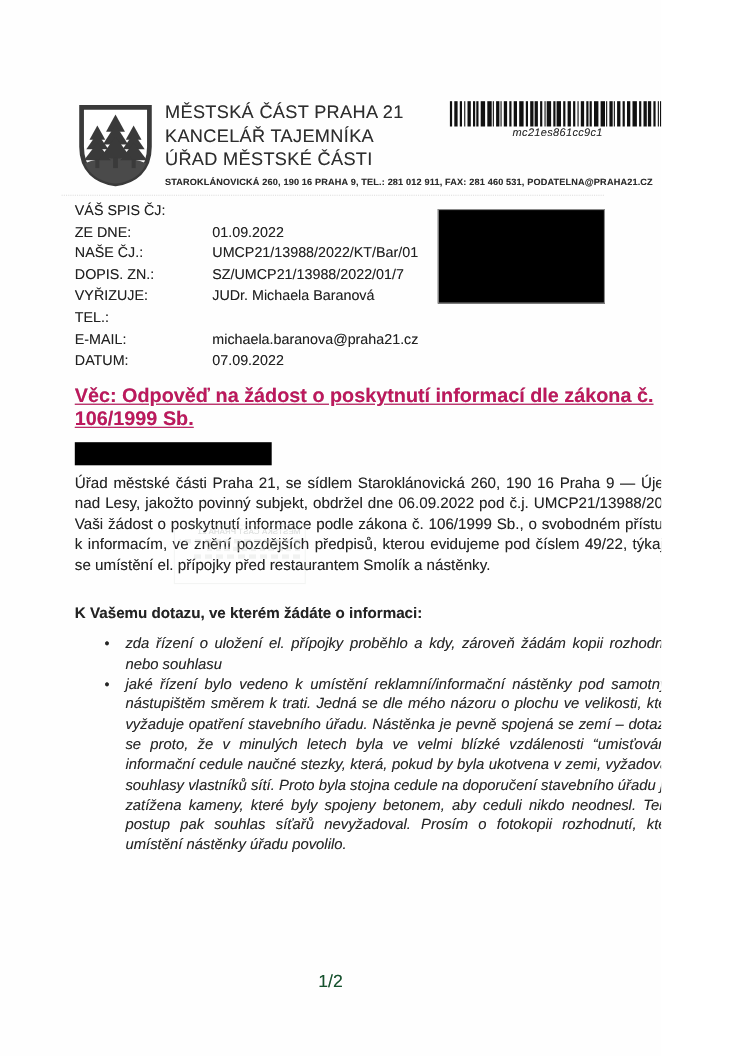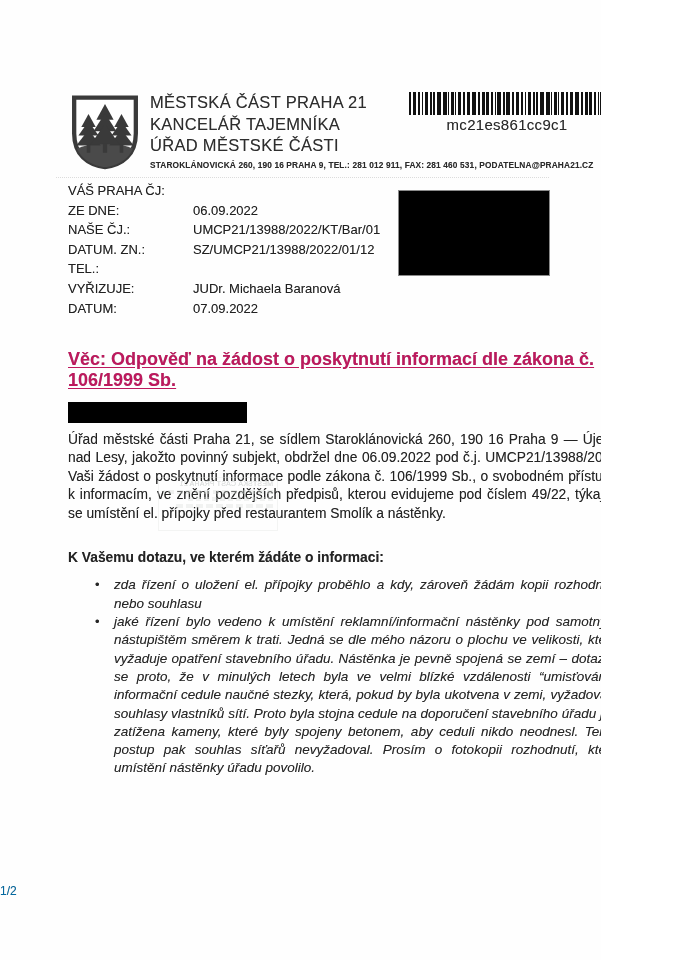--- a/index.html
+++ b/index.html
@@ -14,21 +14,21 @@
     padding-left:35px;
   }
   
   .logo{position:absolute;left:68px;top:94px;width:74px;height:76px;}
   .org-block{position:absolute;left:150px;top:92px;width:260px;}
   .org-line{font-size:16.5px;line-height:21.5px;font-weight:500;letter-spacing:.3px;color:#2d2d2d;white-space:nowrap;}
   .address-line{margin-top:3px;font-size:8.3px;font-weight:600;letter-spacing:.15px;color:#2b2b2b;white-space:nowrap;}
   .barcode-block{position:absolute;left:406px;top:92px;width:202px;text-align:center;}
   .barcode-bars{display:flex;align-items:stretch;justify-content:center;height:23px;}
   .barcode-bars div{background:#111;height:100%;}
-  .barcode-text{font-size:15px;color:#2a2a2a;margin-top:1px;letter-spacing:.3px;}
+  .barcode-text{font-size:10px;color:#2a2a2a;margin-top:1px;letter-spacing:.3px;font-style:italic;}
   .foldline{position:absolute;left:56px;right:52px;top:177px;border-top:1px dotted #dcdcdc;}
   
   .ref-block{position:absolute;left:68px;top:181px;width:330px;font-size:13px;}
   .ref-row{display:flex;line-height:19.6px;}
   .ref-label{width:125px;flex:none;}
   .ref-value{white-space:nowrap;}
   
   .redaction-box{position:absolute;left:398px;top:190px;width:150px;height:84px;background:#000;border:1px solid #8a8a8a;}
   .redaction-bar{margin-top:11px;width:179px;height:21px;background:#000;}
   
@@ -56,21 +56,21 @@
     transform:scaleX(-1);
     opacity:.38;
     padding:2px 4px;
     pointer-events:none;
   }
   .stamp-bleed .s1{font-size:7px;color:#aab2ae;letter-spacing:.2px;white-space:nowrap;}
   .stamp-bleed .s2{margin-top:3px;height:4px;background:repeating-linear-gradient(90deg,#d7dcd8 0 6px,transparent 6px 9px);}
   .stamp-bleed .s3{margin-top:3px;height:4px;width:80%;background:repeating-linear-gradient(90deg,#dde1de 0 5px,transparent 5px 8px);}
   .stamp-bleed .s4{margin-top:3px;height:4px;width:90%;background:repeating-linear-gradient(90deg,#dde1de 0 7px,transparent 7px 10px);}
   
-  .pagenum{position:absolute;left:0;right:0;top:884px;font-size:12px;color:#0369a1;}
+  .pagenum{position:absolute;left:0;right:0;top:884px;text-align:center;font-size:16px;color:#14532d;}
 </style>
 </head>
 <body>
 
 <div class="page">
 
   <div class="logo">
     <svg viewBox="0 0 100 106" width="74" height="76">
       <defs>
           <clipPath id="sh">
@@ -154,42 +154,46 @@
         <div style="width: 1px; margin-right: 1px;"></div>
         <div style="width: 4px; margin-right: 2px;"></div>
       </div>
     <div class="barcode-text">mc21es861cc9c1</div>
   </div>
 
   <div class="foldline"></div>
 
   <div class="ref-block">
     <div class="ref-row">
-      <span class="ref-label">VÁŠ PRAHA ČJ:</span>
+      <span class="ref-label">VÁŠ SPIS ČJ:</span>
       <span class="ref-value"></span>
     </div>
     <div class="ref-row">
       <span class="ref-label">ZE DNE:</span>
-      <span class="ref-value">06.09.2022</span>
+      <span class="ref-value">01.09.2022</span>
     </div>
     <div class="ref-row">
       <span class="ref-label">NAŠE ČJ.:</span>
       <span class="ref-value">UMCP21/13988/2022/KT/Bar/01</span>
     </div>
     <div class="ref-row">
-      <span class="ref-label">DATUM. ZN.:</span>
-      <span class="ref-value">SZ/UMCP21/13988/2022/01/12</span>
+      <span class="ref-label">DOPIS. ZN.:</span>
+      <span class="ref-value">SZ/UMCP21/13988/2022/01/7</span>
+    </div>
+    <div class="ref-row">
+      <span class="ref-label">VYŘIZUJE:</span>
+      <span class="ref-value">JUDr. Michaela Baranová</span>
     </div>
     <div class="ref-row">
       <span class="ref-label">TEL.:</span>
       <span class="ref-value"></span>
     </div>
     <div class="ref-row">
-      <span class="ref-label">VYŘIZUJE:</span>
-      <span class="ref-value">JUDr. Michaela Baranová</span>
+      <span class="ref-label">E-MAIL:</span>
+      <span class="ref-value">michaela.baranova@praha21.cz</span>
     </div>
     <div class="ref-row">
       <span class="ref-label">DATUM:</span>
       <span class="ref-value">07.09.2022</span>
     </div>
   </div>
 
   <div class="redaction-box"></div>
 
   <div class="content">

